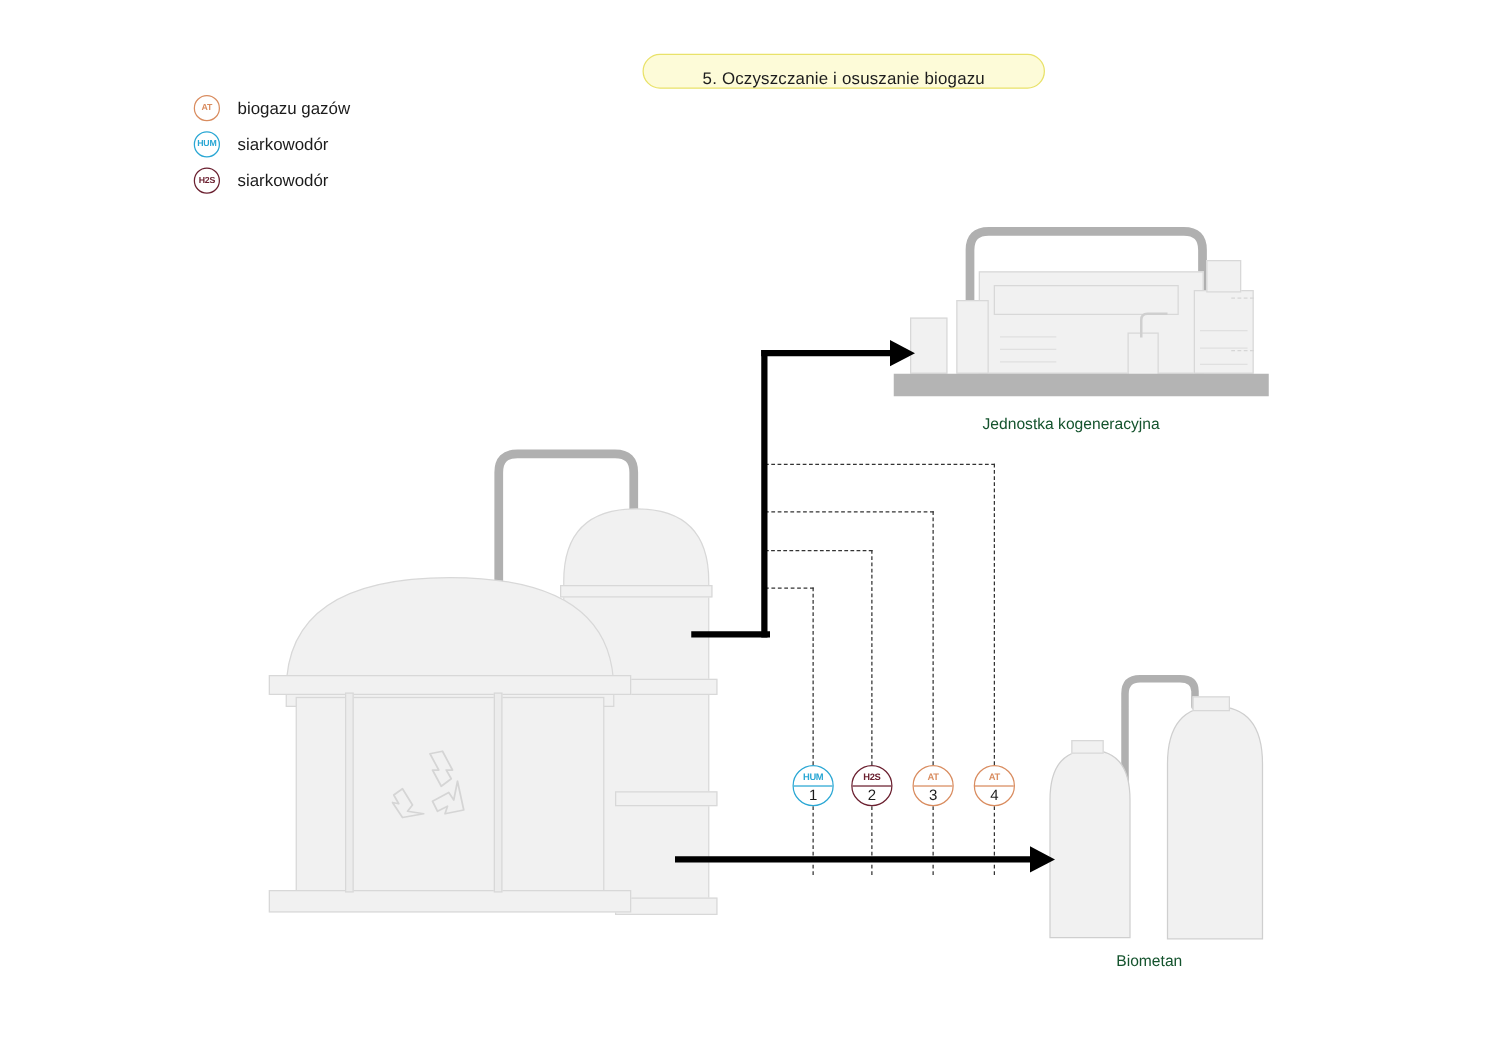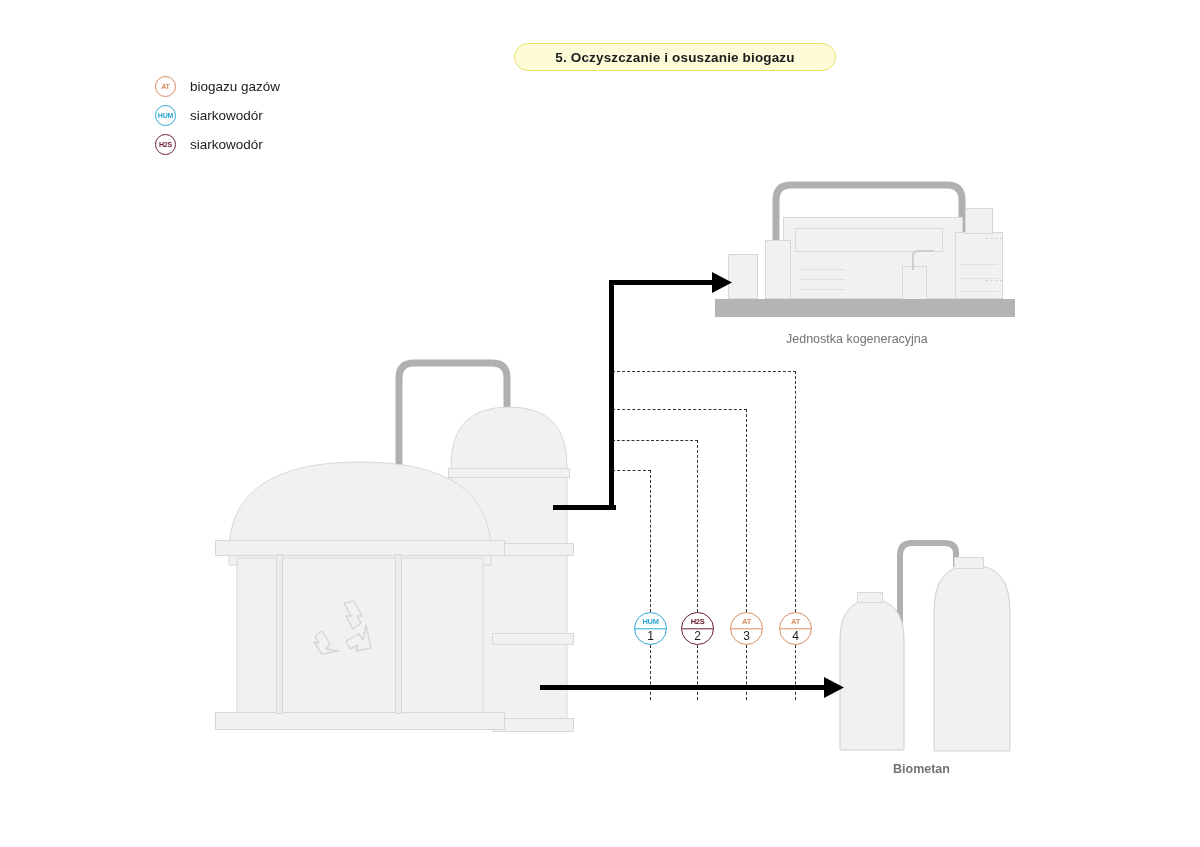--- a/index.html
+++ b/index.html
@@ -25,24 +25,23 @@
   #title-banner {
     position: absolute;
     left: 514px;
     top: 43px;
     width: 322px;
     height: 28px;
     background: #fdfbd8;
     border: 1px solid #e9e26a;
     border-radius: 14px;
     display: flex;
-    align-items: center;
+    align-items: flex-end;
     justify-content: center;
     box-sizing: border-box;
-    font-weight: bold;
   }
   #title-banner .title-text {
     font-size: 13.5px;
     color: #1c1c1c;
     letter-spacing: 0.15px;
     white-space: nowrap;
   }
 
   
   #legend {
@@ -134,21 +133,21 @@
     position: absolute;
     height: 0;
     border-top: 1.6px dashed #333333;
     z-index: 3;
   }
 
   
   .caption {
     position: absolute;
     font-size: 12.5px;
-    color: #737373;
+    color: #14532d;
     white-space: nowrap;
   }
 
   
   .eq {
     position: absolute;
     background: #f1f1f1;
     border: 1px solid #d8d8d8;
     box-sizing: border-box;
   }
@@ -285,21 +284,21 @@
     </div>
     <div class="eq" style="left:857px; top:592px; width:26px; height:11px;"></div>
 
     <div class="abs" style="left:932px; top:555px; width:80px; height:198px;">
       <svg width="80" height="198">
         <path d="M2,56 L2,196 L78,196 L78,56 Q78,10 40,10 Q2,10 2,56 Z" fill="#f1f1f1" stroke="#cfcfcf" stroke-width="1"></path>
       </svg>
     </div>
     <div class="eq" style="left:954px; top:557px; width:30px; height:12px;"></div>
 
-    <div class="caption" style="left:893px; top:762px;font-weight:bold;">Biometan</div>
+    <div class="caption" style="left:893px; top:762px;">Biometan</div>
   </div>
 
   <div class="flow-line" style="left:553px; top:505px; width:63px; height:5px;"></div>
   <div class="flow-line" style="left:609px; top:280px; width:5px; height:230px;"></div>
   <div class="flow-line" style="left:609px; top:280px; width:110px; height:5px;"></div>
   <svg class="abs" style="left:712px; top:270px; width:22px; height:26px; z-index:5;">
     <polygon points="0,2 20,12.5 0,23" fill="#000000"></polygon>
   </svg>
 
   <div class="flow-line" style="left:540px; top:685px; width:290px; height:5px;"></div>

